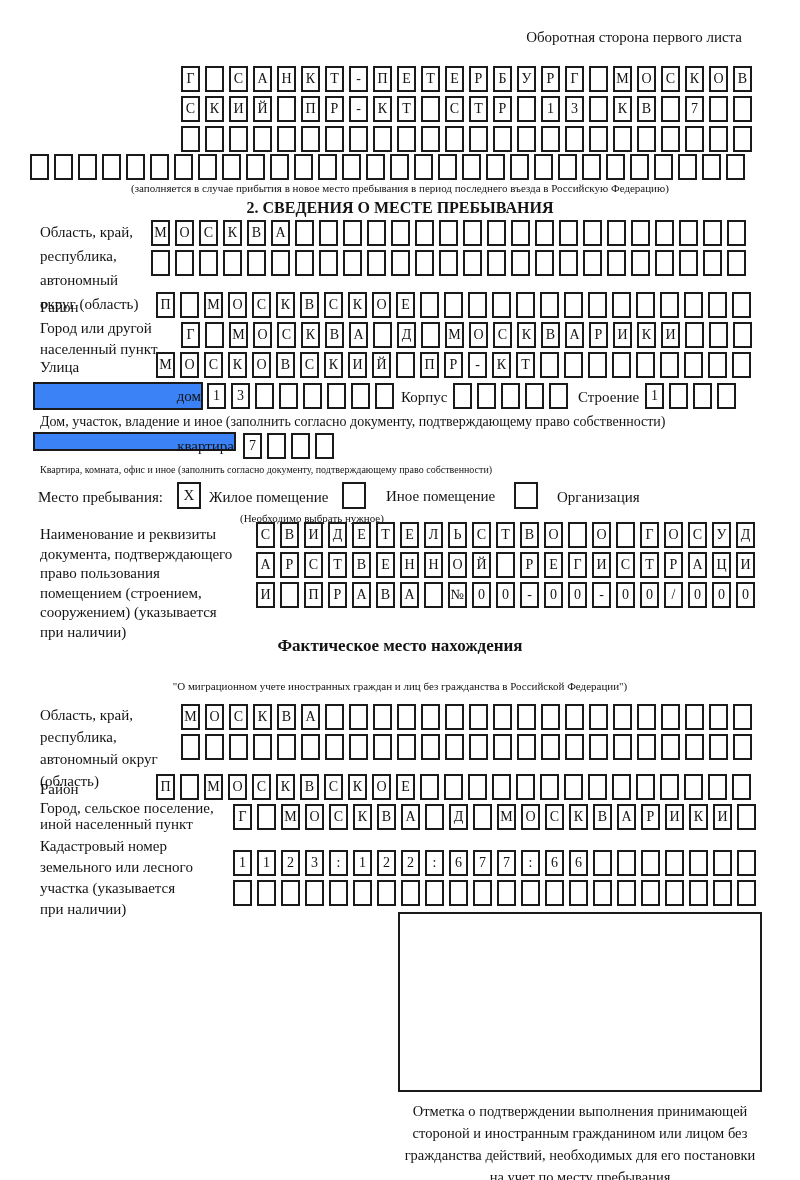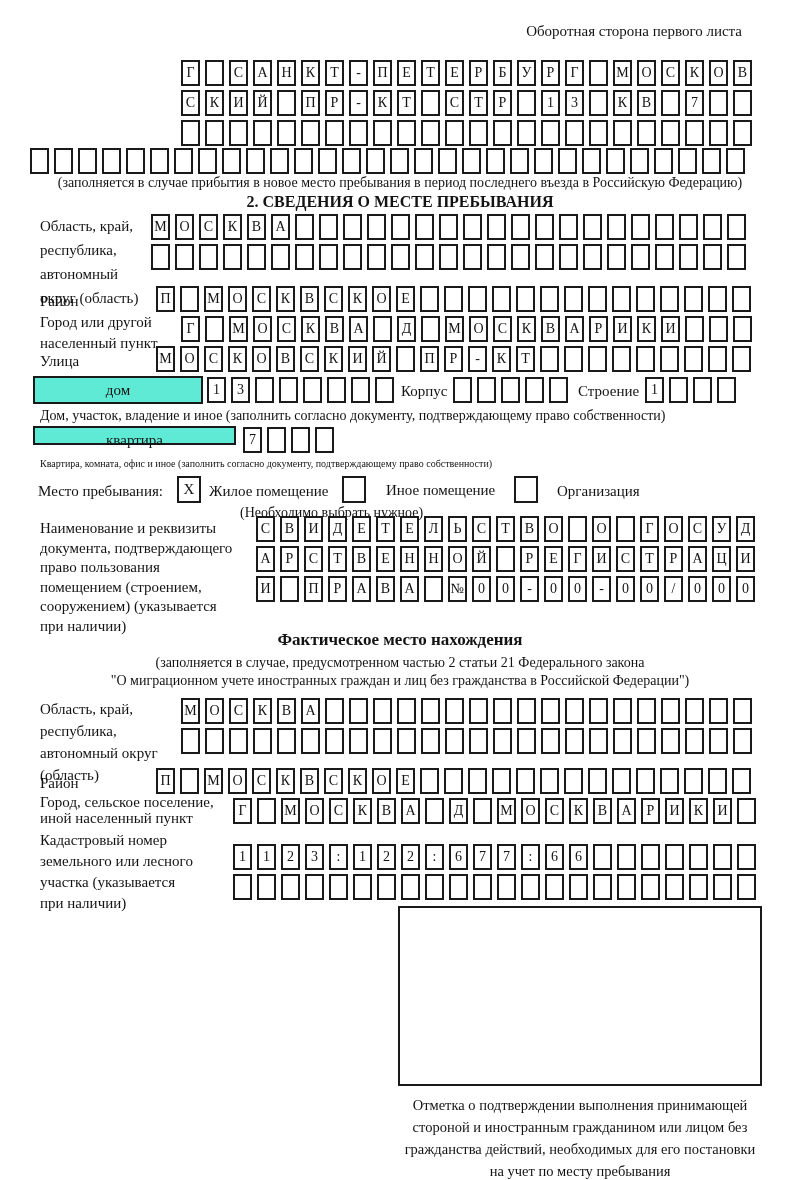--- a/index.html
+++ b/index.html
@@ -1,28 +1,28 @@
 <!DOCTYPE html>
 <html><head>
 <meta charset="utf-8">
 <style>
   html,body{margin:0;padding:0;background:#fff;}
   #page{position:relative;width:800px;height:1180px;background:#fff;color:#131313;
         font-family:"Liberation Serif","DejaVu Serif",serif;overflow:hidden;}
-  .abs{position:absolute;}
+  .abs{position:absolute;margin-top:6px;}
   .lbl{font-size:15px;line-height:22px;white-space:pre-line;}
-  .note{font-size:14px;line-height:17px;}
+  .note{font-size:11px;line-height:17px;}
   .center{left:0;width:800px;text-align:center;}
   .bold{font-weight:bold;}
   .cellrow{white-space:nowrap;height:26px;}
   .cell{display:inline-block;width:19px;height:26px;margin-right:5px;border:2px solid #1a1a1a;
         box-sizing:border-box;background:#fff;text-align:center;
         font:14px/22px "Liberation Serif","DejaVu Serif",serif;vertical-align:top;}
-  .wbox{border:2px solid #1a1a1a;box-sizing:border-box;text-align:center;
-        font-size:15px;line-height:25px;background:#5eead4;}
+  .wbox{border:2px solid #1a1a1a;box-sizing:border-box;text-align:right;
+        font-size:15px;line-height:25px;background:#3b82f6;}
   .checkbox{display:inline-block;width:24px;height:27px;border:2px solid #1a1a1a;box-sizing:border-box;
         text-align:center;font:15px/23px "Liberation Serif","DejaVu Serif",serif;background:#fff;}
   .stampbox{border:2px solid #1a1a1a;box-sizing:border-box;background:#fff;}
   .caption{font-size:14.5px;line-height:22px;text-align:center;white-space:pre-line;}
 </style>
 </head>
 <body>
 
 <div id="page">
 
@@ -78,21 +78,20 @@
 документа, подтверждающего
 право пользования
 помещением (строением,
 сооружением) (указывается
 при наличии)</div>
   <div class="abs cellrow" style="left:256px;top:516px;"><span class="cell">С</span><span class="cell">В</span><span class="cell">И</span><span class="cell">Д</span><span class="cell">Е</span><span class="cell">Т</span><span class="cell">Е</span><span class="cell">Л</span><span class="cell">Ь</span><span class="cell">С</span><span class="cell">Т</span><span class="cell">В</span><span class="cell">О</span><span class="cell"></span><span class="cell">О</span><span class="cell"></span><span class="cell">Г</span><span class="cell">О</span><span class="cell">С</span><span class="cell">У</span><span class="cell">Д</span></div>
   <div class="abs cellrow" style="left:256px;top:546px;"><span class="cell">А</span><span class="cell">Р</span><span class="cell">С</span><span class="cell">Т</span><span class="cell">В</span><span class="cell">Е</span><span class="cell">Н</span><span class="cell">Н</span><span class="cell">О</span><span class="cell">Й</span><span class="cell"></span><span class="cell">Р</span><span class="cell">Е</span><span class="cell">Г</span><span class="cell">И</span><span class="cell">С</span><span class="cell">Т</span><span class="cell">Р</span><span class="cell">А</span><span class="cell">Ц</span><span class="cell">И</span></div>
   <div class="abs cellrow" style="left:256px;top:576px;"><span class="cell">И</span><span class="cell"></span><span class="cell">П</span><span class="cell">Р</span><span class="cell">А</span><span class="cell">В</span><span class="cell">А</span><span class="cell"></span><span class="cell">№</span><span class="cell">0</span><span class="cell">0</span><span class="cell">-</span><span class="cell">0</span><span class="cell">0</span><span class="cell">-</span><span class="cell">0</span><span class="cell">0</span><span class="cell">/</span><span class="cell">0</span><span class="cell">0</span><span class="cell">0</span></div>
 
   <div class="abs bold center" style="top:630px;font-size:17px;">Фактическое место нахождения</div>
-  <div class="abs note center" style="top:654px;">(заполняется в случае, предусмотренном частью 2 статьи 21 Федерального закона</div>
   <div class="abs note center" style="top:672px;">"О миграционном учете иностранных граждан и лиц без гражданства в Российской Федерации")</div>
 
   <div class="abs lbl" style="left:40px;top:698px;width:140px;">Область, край,
 республика,
 автономный округ
 (область)</div>
   <div class="abs cellrow" style="left:181px;top:698px;"><span class="cell">М</span><span class="cell">О</span><span class="cell">С</span><span class="cell">К</span><span class="cell">В</span><span class="cell">А</span><span class="cell"></span><span class="cell"></span><span class="cell"></span><span class="cell"></span><span class="cell"></span><span class="cell"></span><span class="cell"></span><span class="cell"></span><span class="cell"></span><span class="cell"></span><span class="cell"></span><span class="cell"></span><span class="cell"></span><span class="cell"></span><span class="cell"></span><span class="cell"></span><span class="cell"></span><span class="cell"></span></div>
   <div class="abs cellrow" style="left:181px;top:728px;"><span class="cell"></span><span class="cell"></span><span class="cell"></span><span class="cell"></span><span class="cell"></span><span class="cell"></span><span class="cell"></span><span class="cell"></span><span class="cell"></span><span class="cell"></span><span class="cell"></span><span class="cell"></span><span class="cell"></span><span class="cell"></span><span class="cell"></span><span class="cell"></span><span class="cell"></span><span class="cell"></span><span class="cell"></span><span class="cell"></span><span class="cell"></span><span class="cell"></span><span class="cell"></span><span class="cell"></span></div>
 
   <div class="abs lbl" style="left:40px;top:772px;">Район</div>

